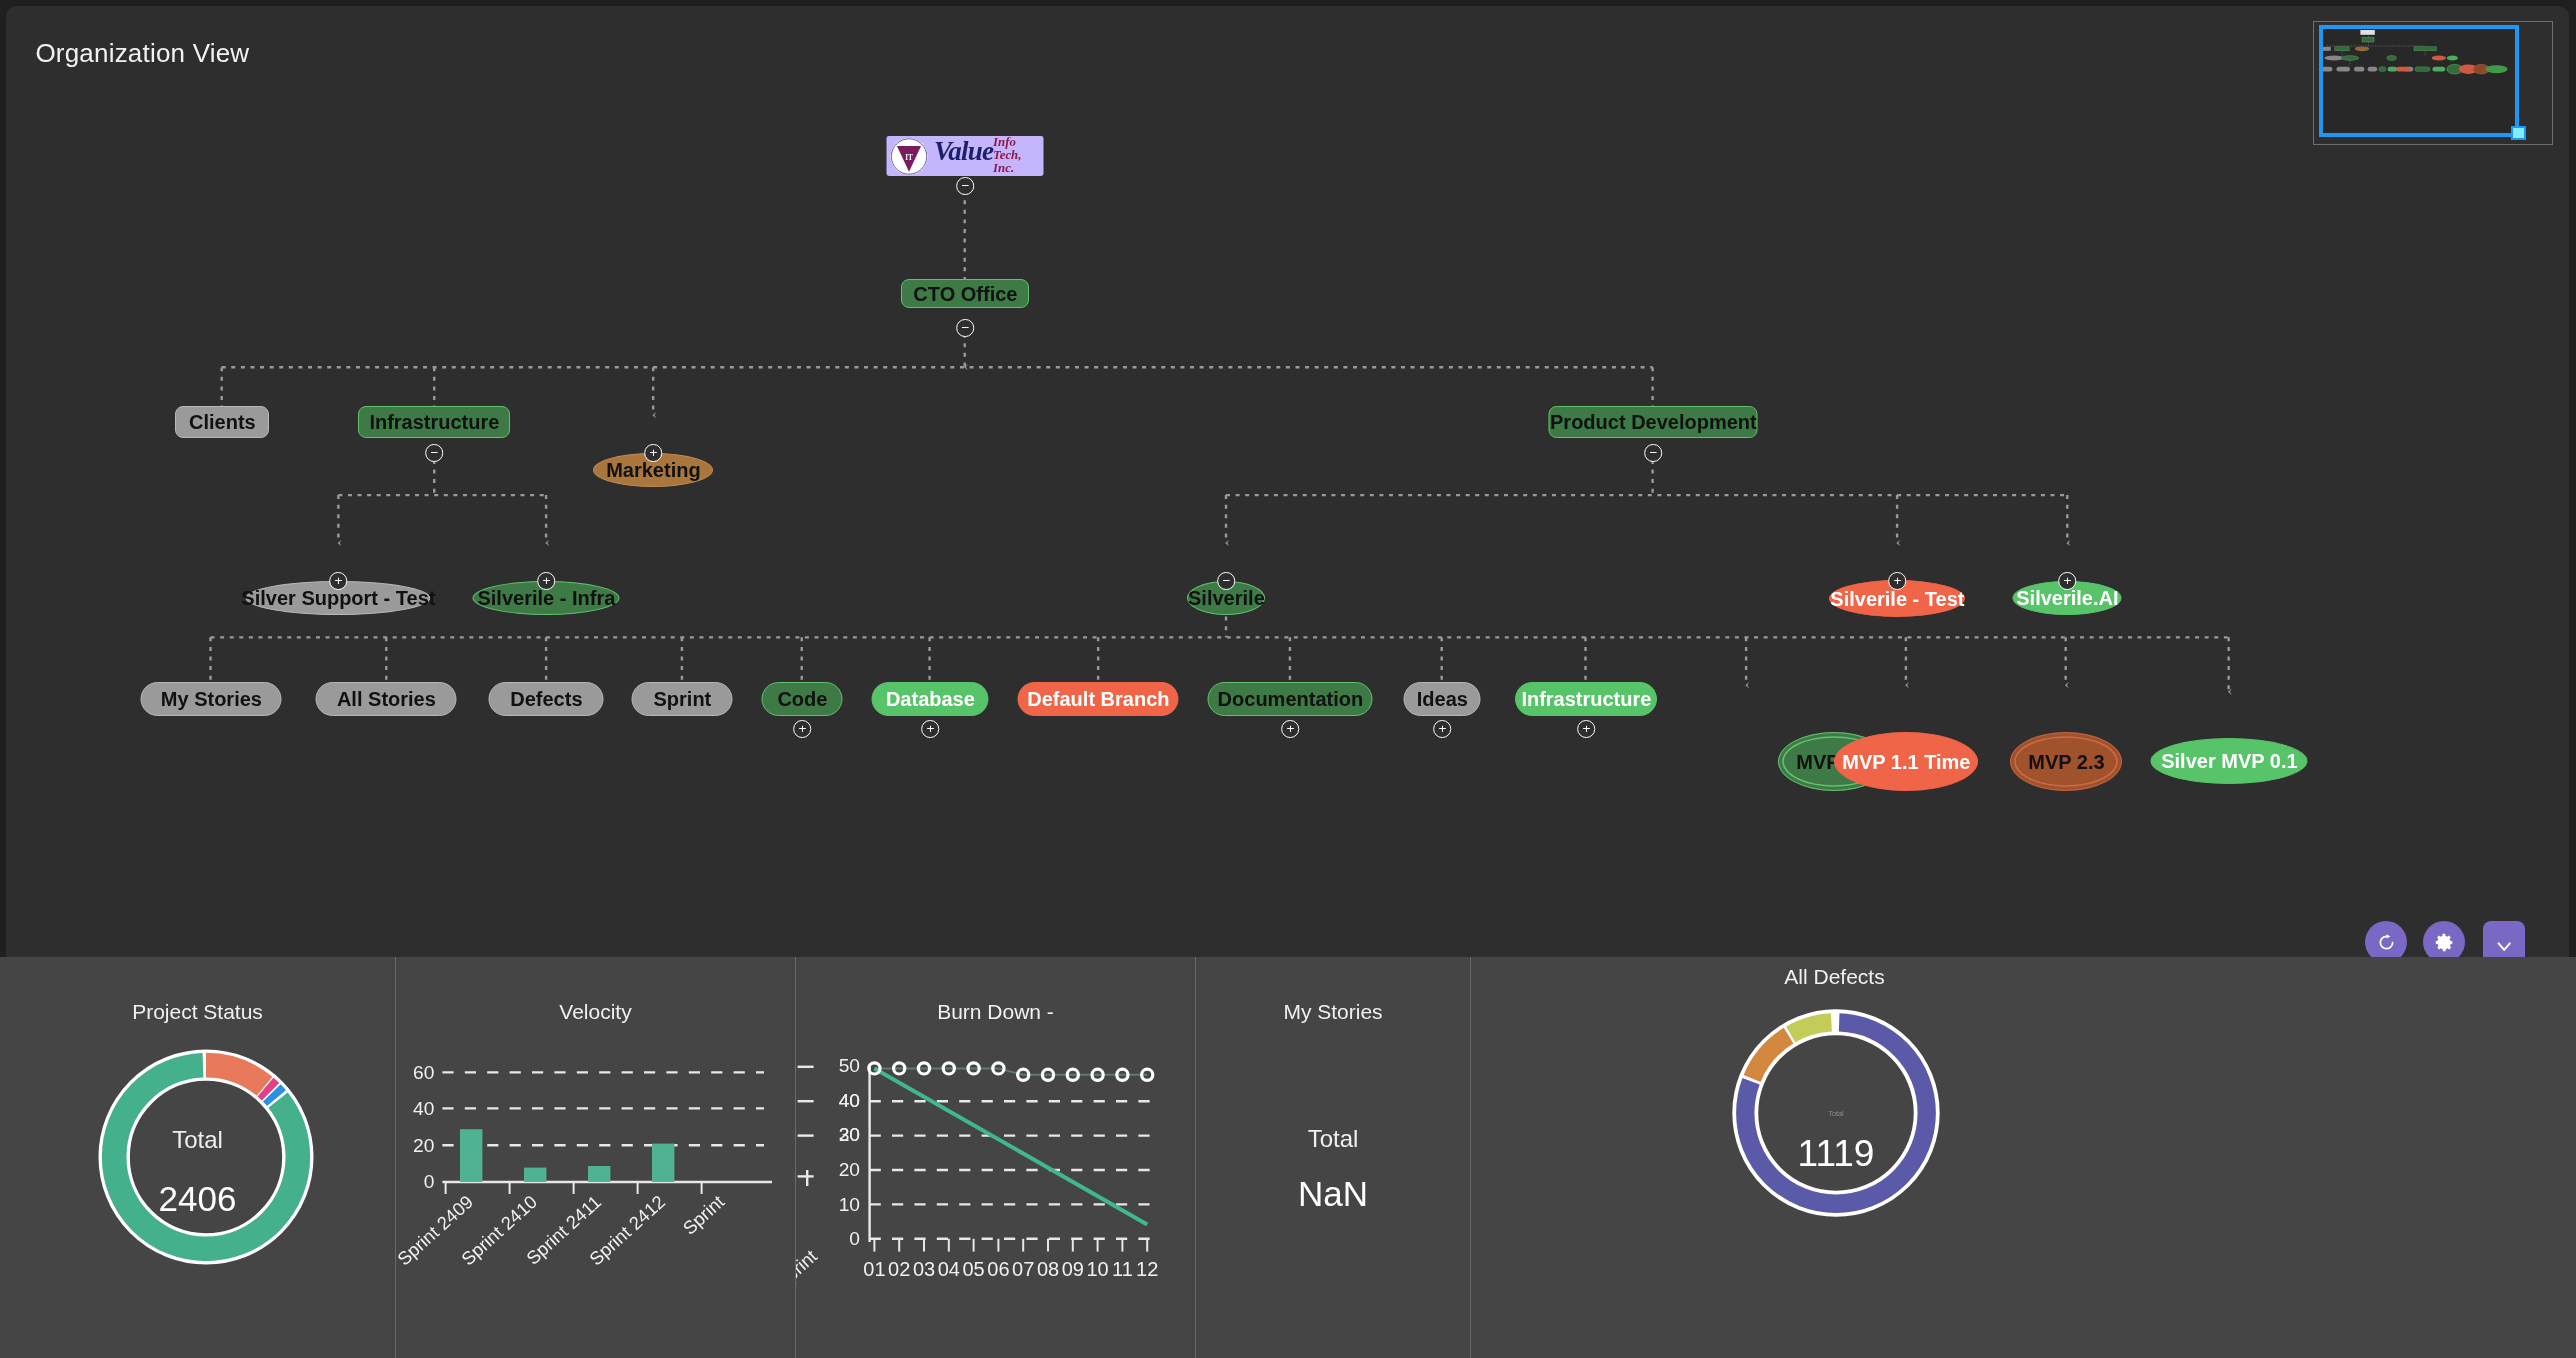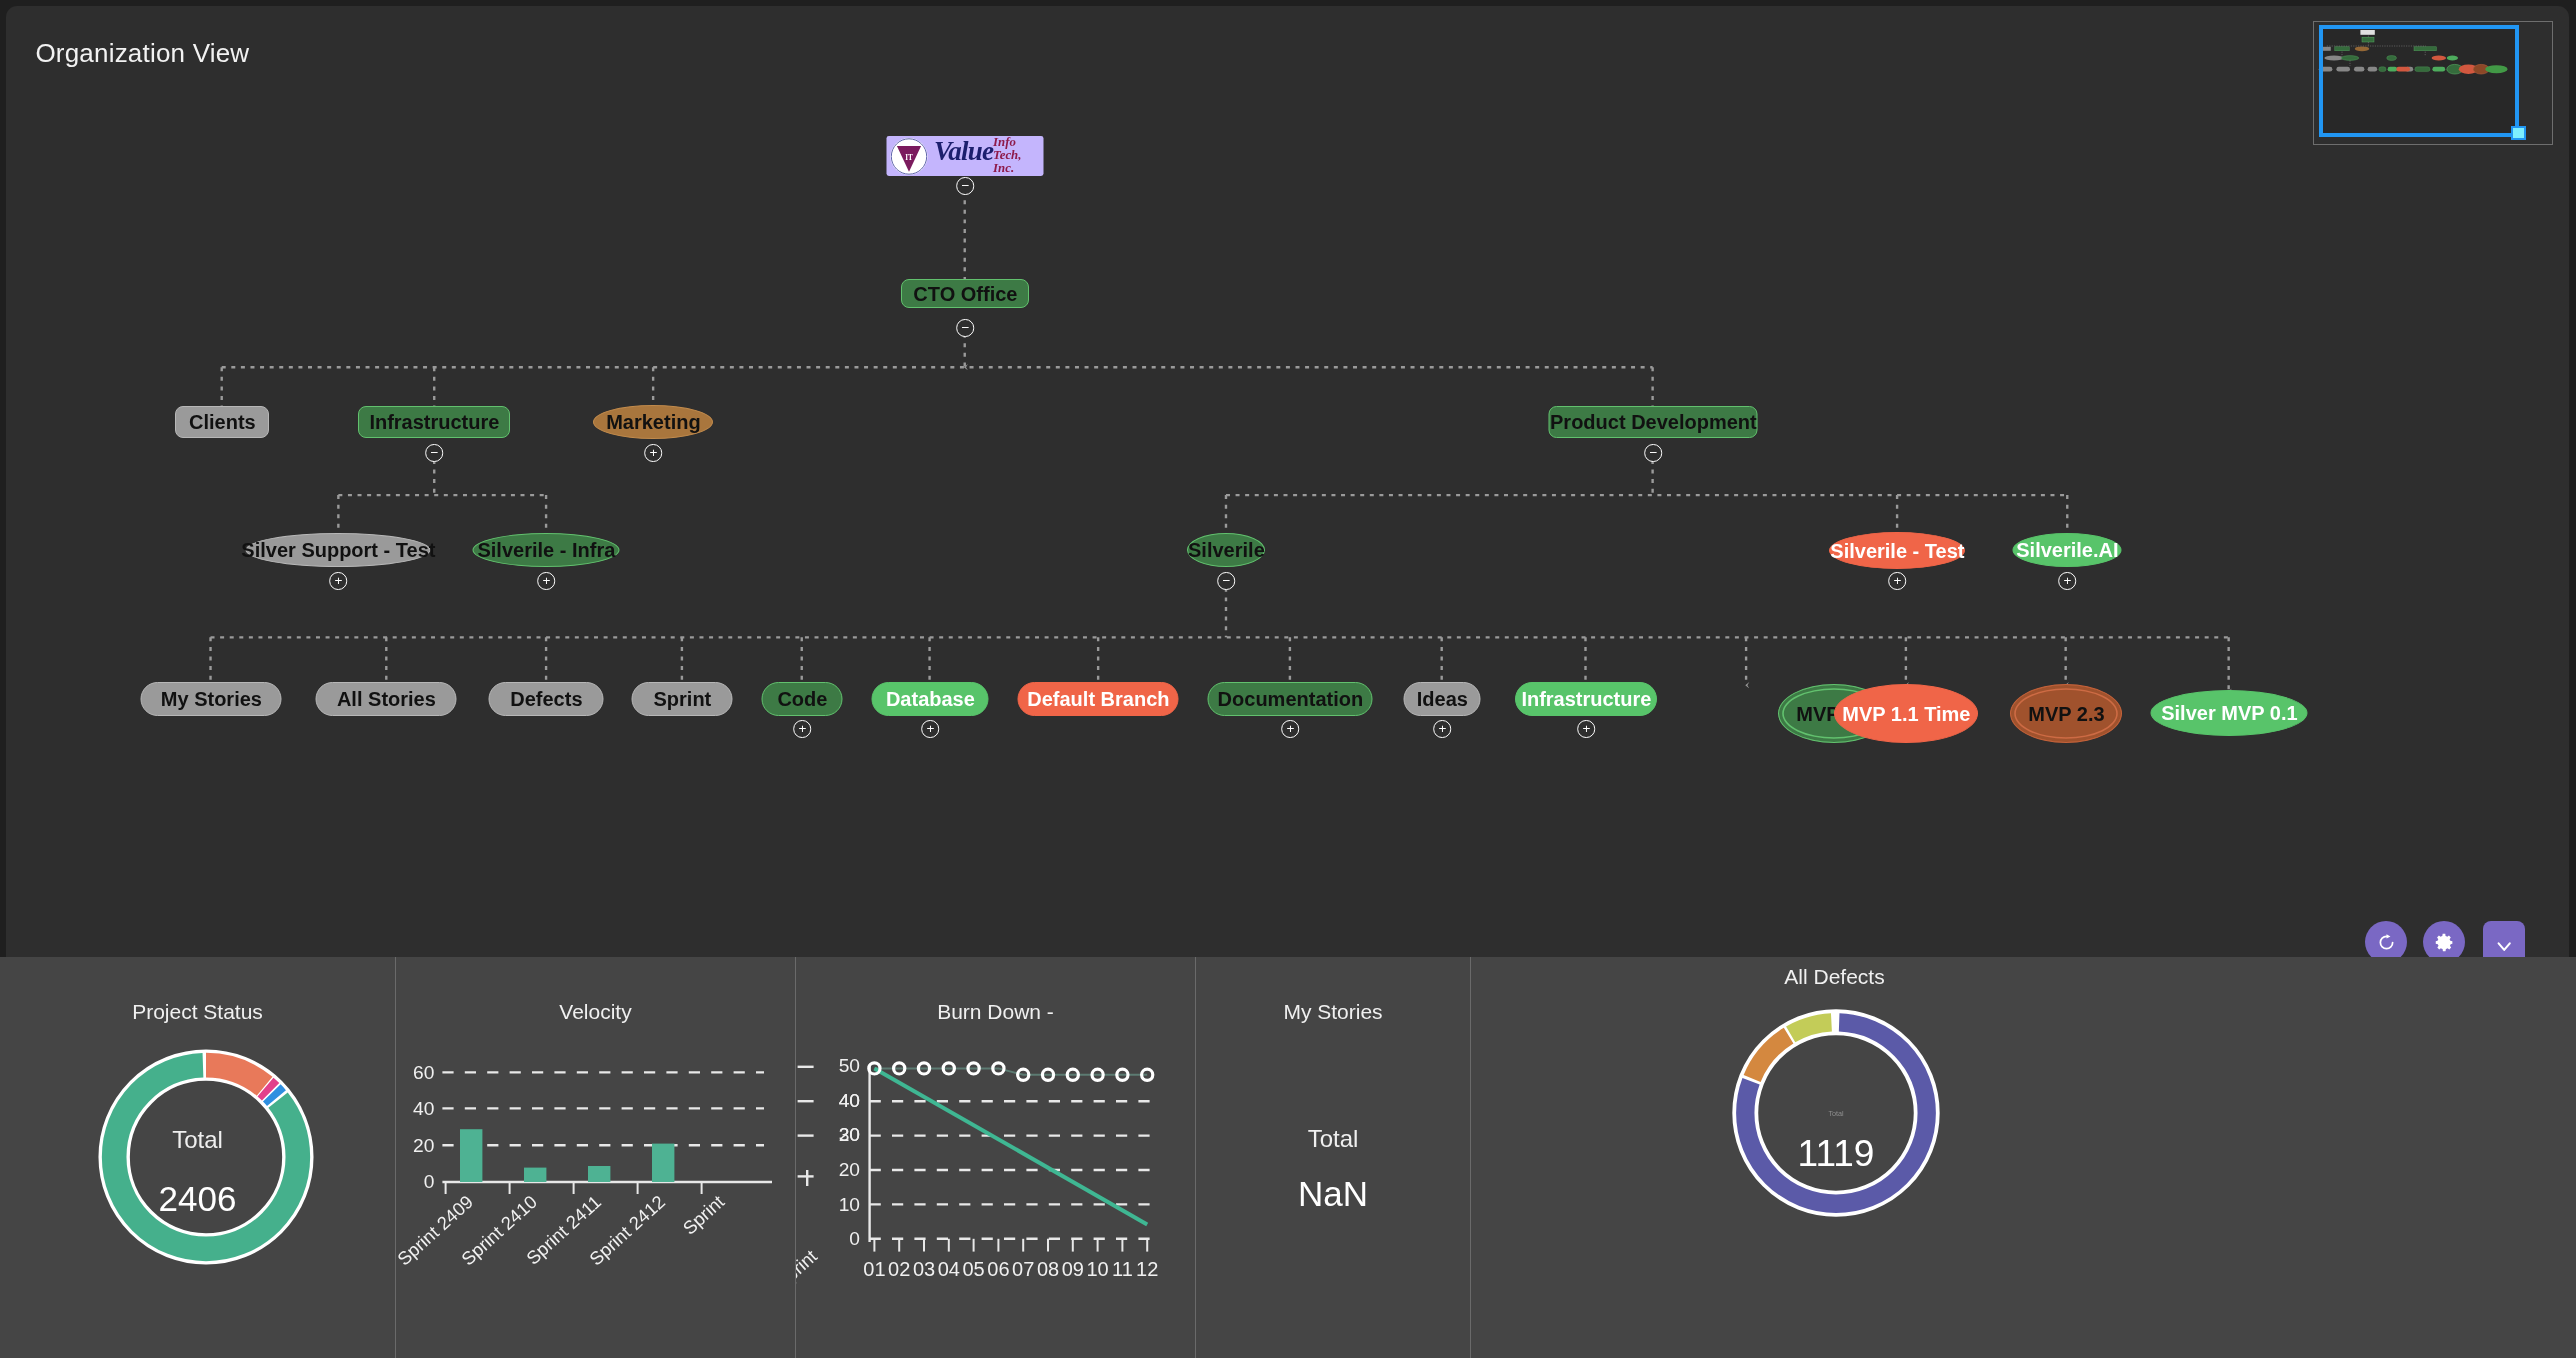--- a/index.html
+++ b/index.html
@@ -58,21 +58,21 @@
     position: absolute;
     display:flex; align-items:center; justify-content:center;
     text-align:center;
     font-size: 20px; font-weight: 700;
     line-height:1;
     white-space: nowrap;
     transform: translateX(-50%);
     user-select:none;
   }
   .node.rect      { border-radius: 8px; }
-  .node.ellipse   { border-radius: 50%; }
+  .node.ellipse   { border-radius: 50%; margin-top: 48px; }
   .node.pill      { border-radius: 17.6px; }
 
   .n-gray   { background:#9a9a9a; color:#111; border:0.8px solid #b7b7b7; }
   .n-green  { background:#3d7a45; color:#111;  border:0.8px solid #62c16e; }
   .n-lgreen { background:#58c46a; color:#fff;  border:0.8px solid #58c46a; }
   .n-orange { background:#f06548; color:#fff;  border:0.8px solid #f06548; }
   .n-tan    { background:#a9763d; color:#111;  border:0.8px solid #c08a4c; }
   .n-dgreen-ring { background:#3d7a45; color:#111; border:0.8px solid #62c16e; box-shadow: inset 0 0 0 3.2px #3d7a45, inset 0 0 0 4.8px #62c16e; }
   .n-brown-ring  { background:#a0522d; color:#111; border:0.8px solid #c4623a; box-shadow: inset 0 0 0 3.2px #a0522d, inset 0 0 0 4.8px #cd6b44; }
 

